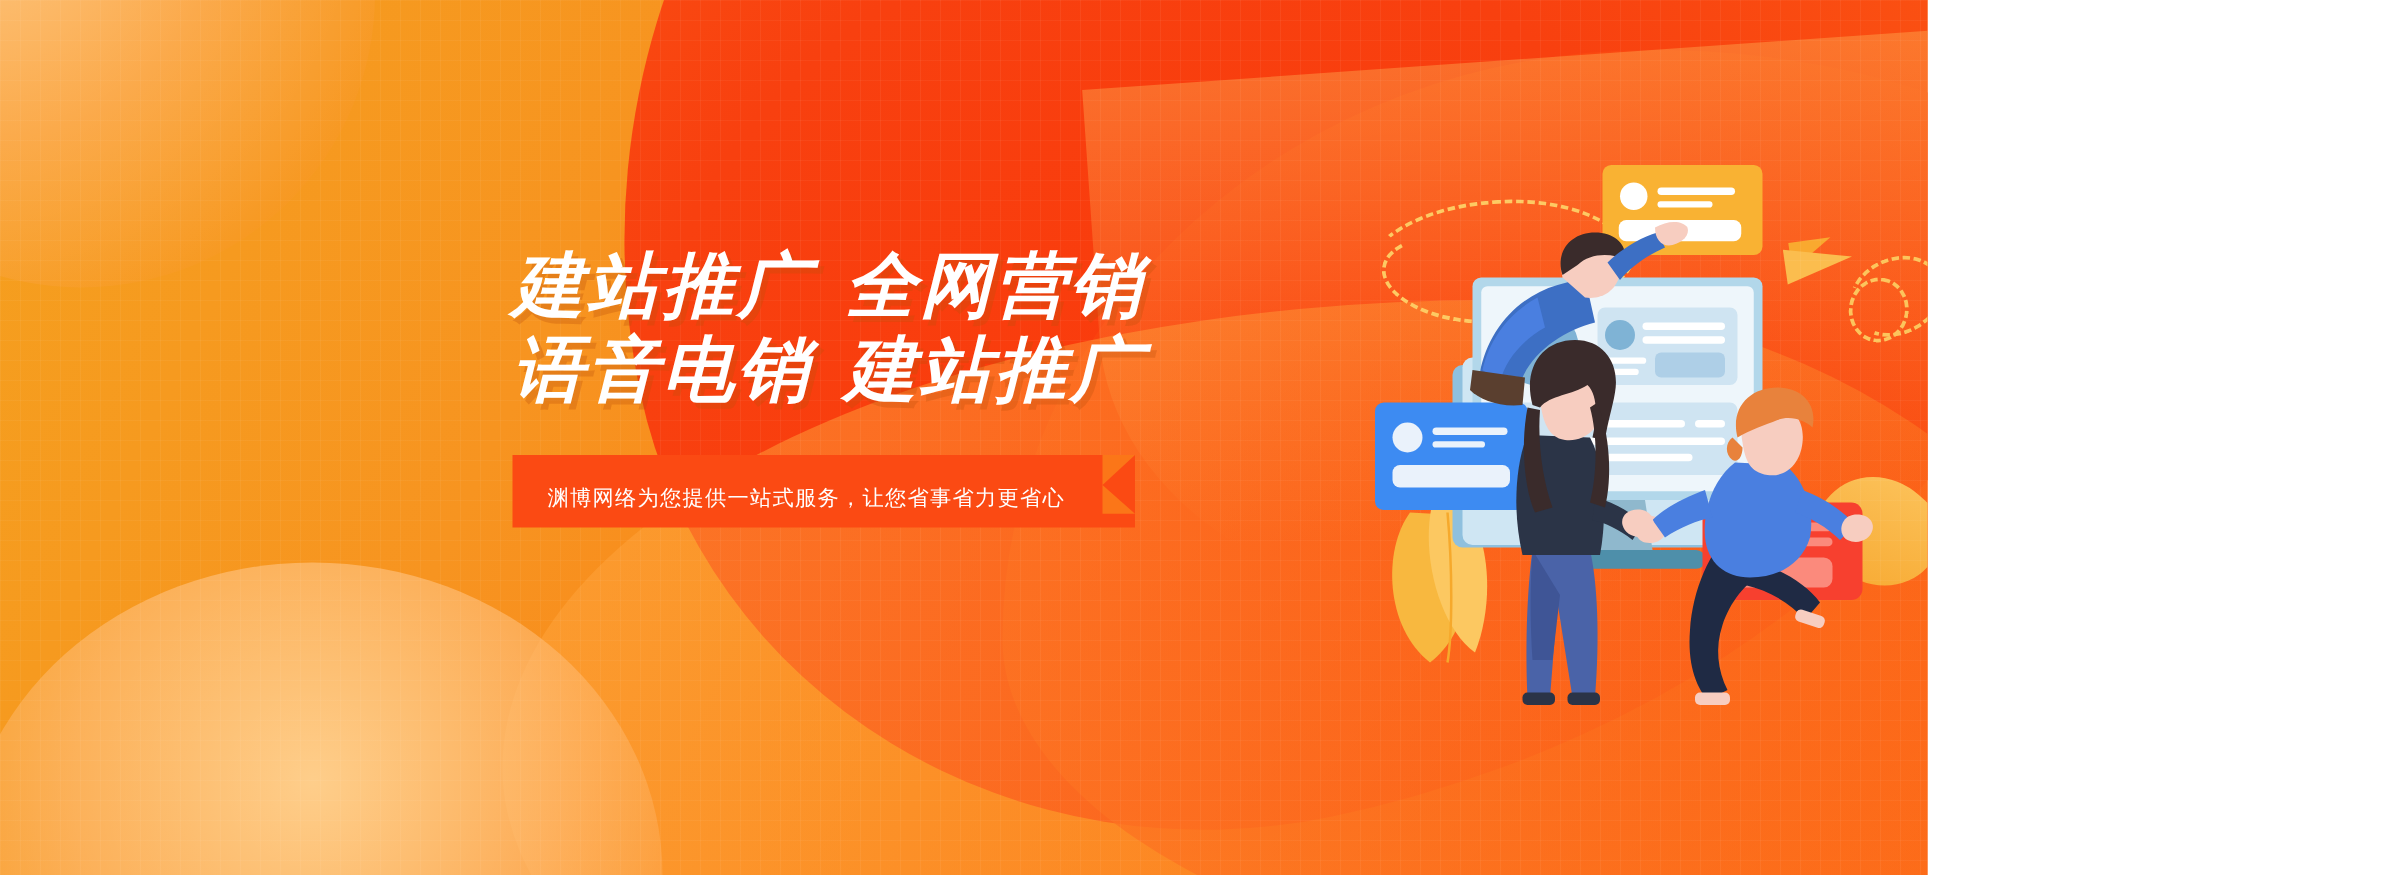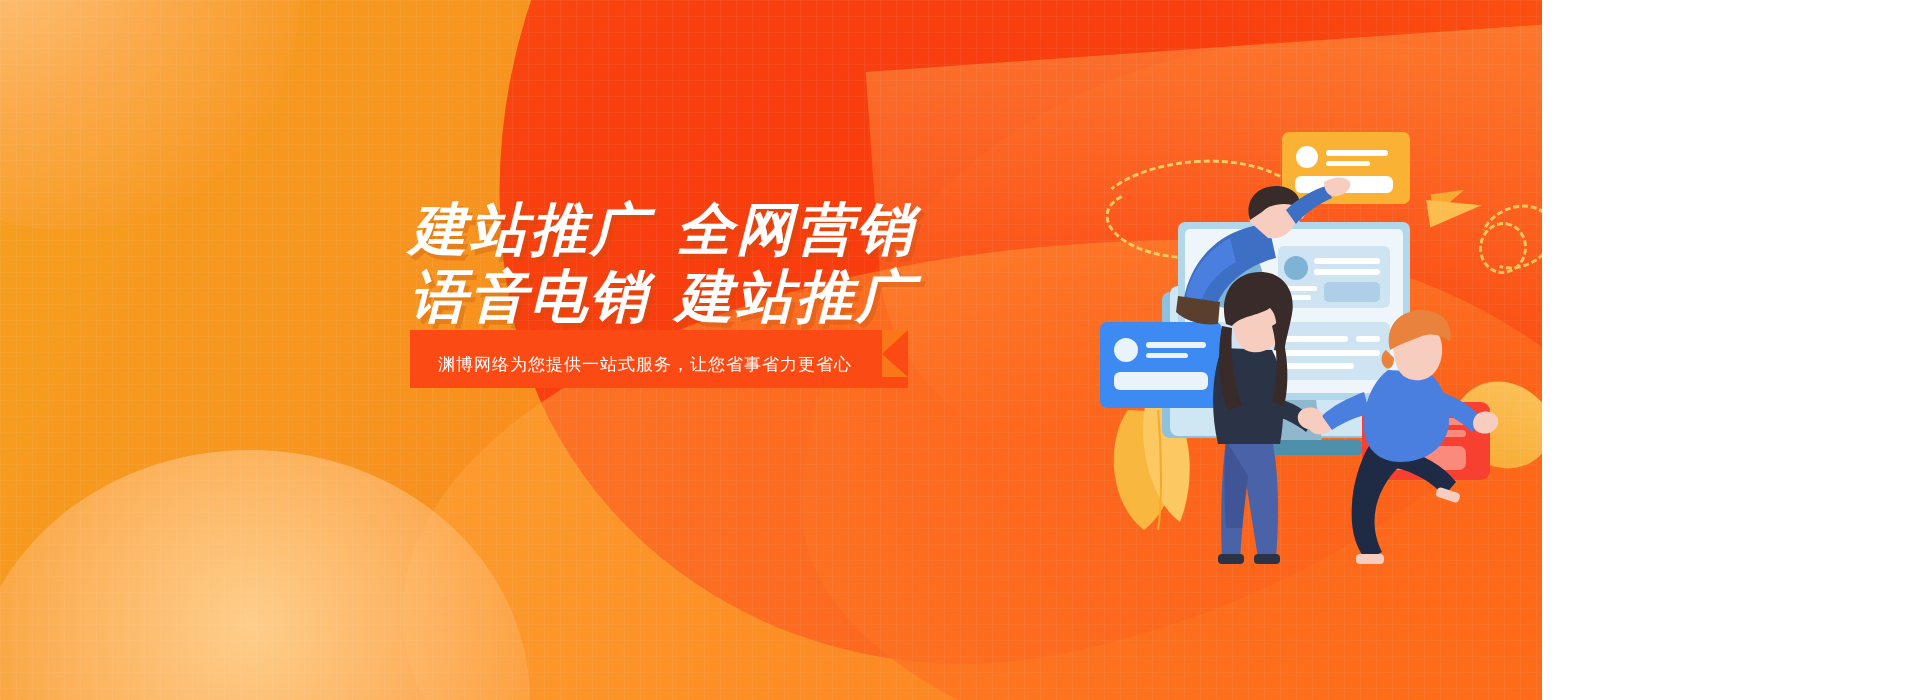--- a/index.html
+++ b/index.html
@@ -152,20 +152,21 @@
     font-weight: bold;
     font-style: italic;
     letter-spacing: 3px;
     white-space: nowrap;
     text-shadow: 4px 5px 0 rgba(190,80,10,0.30);
   }
   .headline .gap { display:inline-block; width: 26px; }
 
   .ribbon {
     position: relative;
+    margin-top: 34px;
     display: inline-block;
     height: 47px;
     background: #fb4a13;
     padding: 11px 56px 0 28px;
     line-height: 47px;
     color: #ffffff;
     font-size: 17px;
     letter-spacing: 1px;
     white-space: nowrap;
   }

